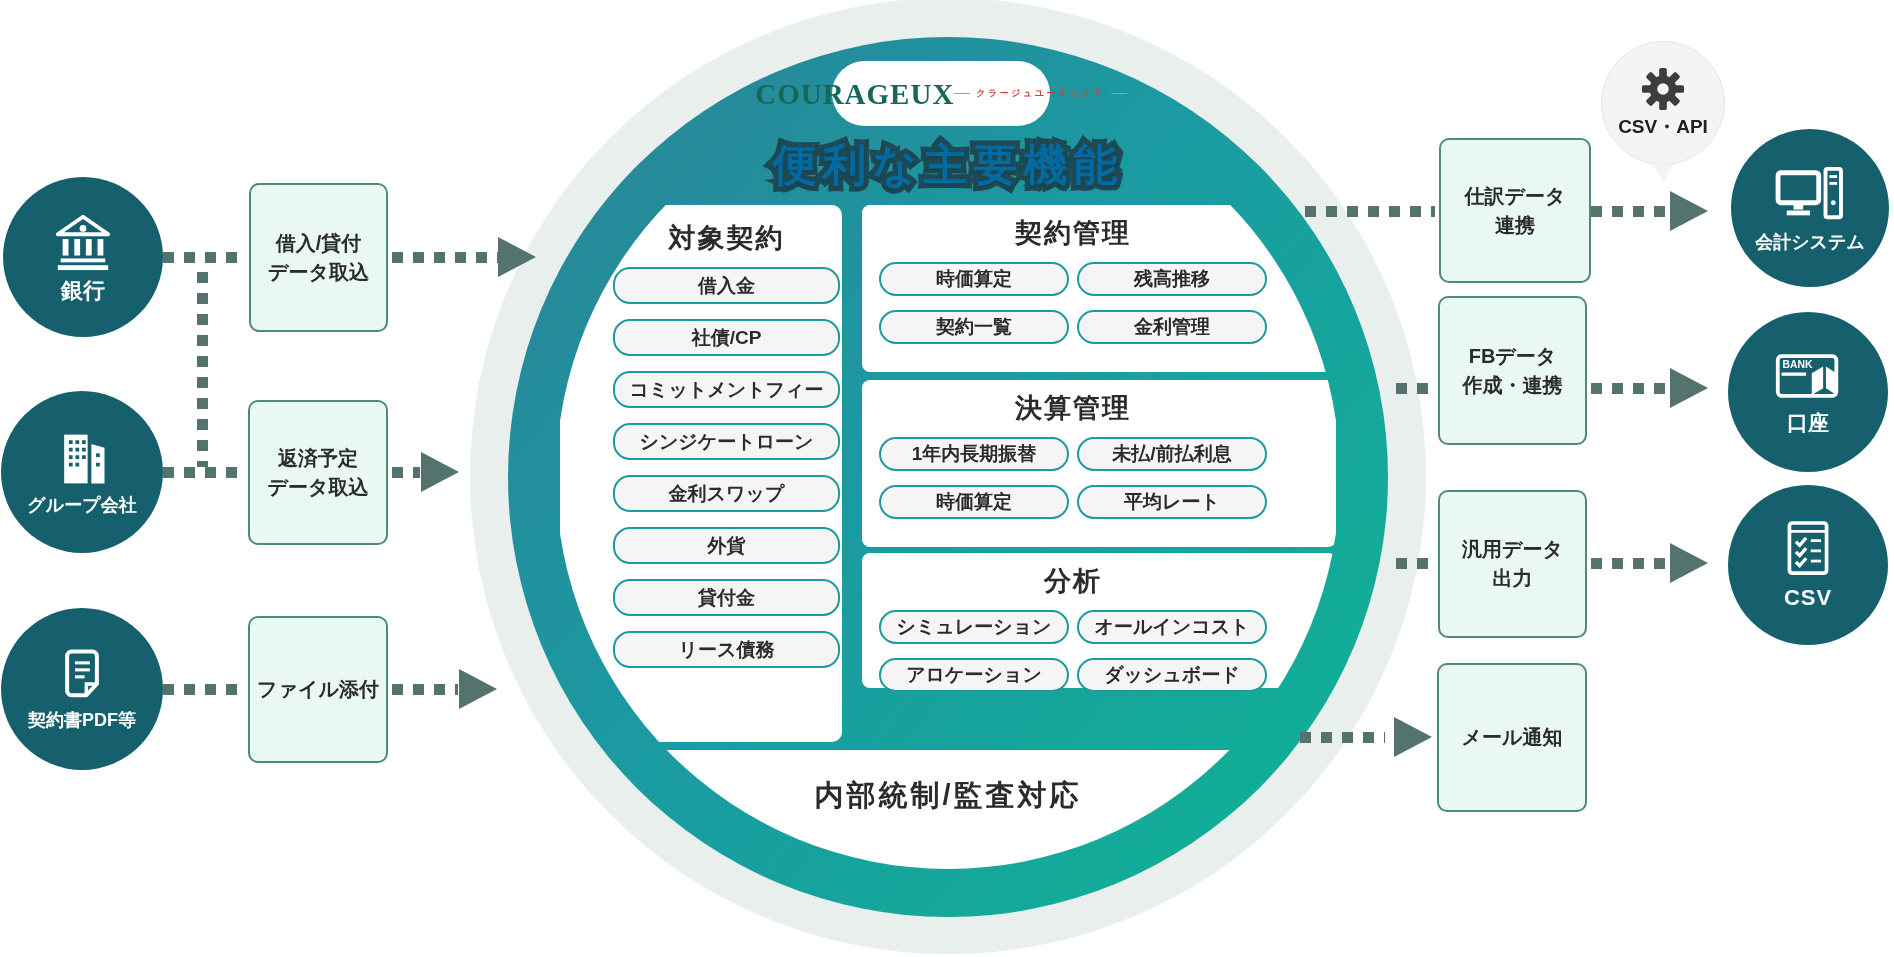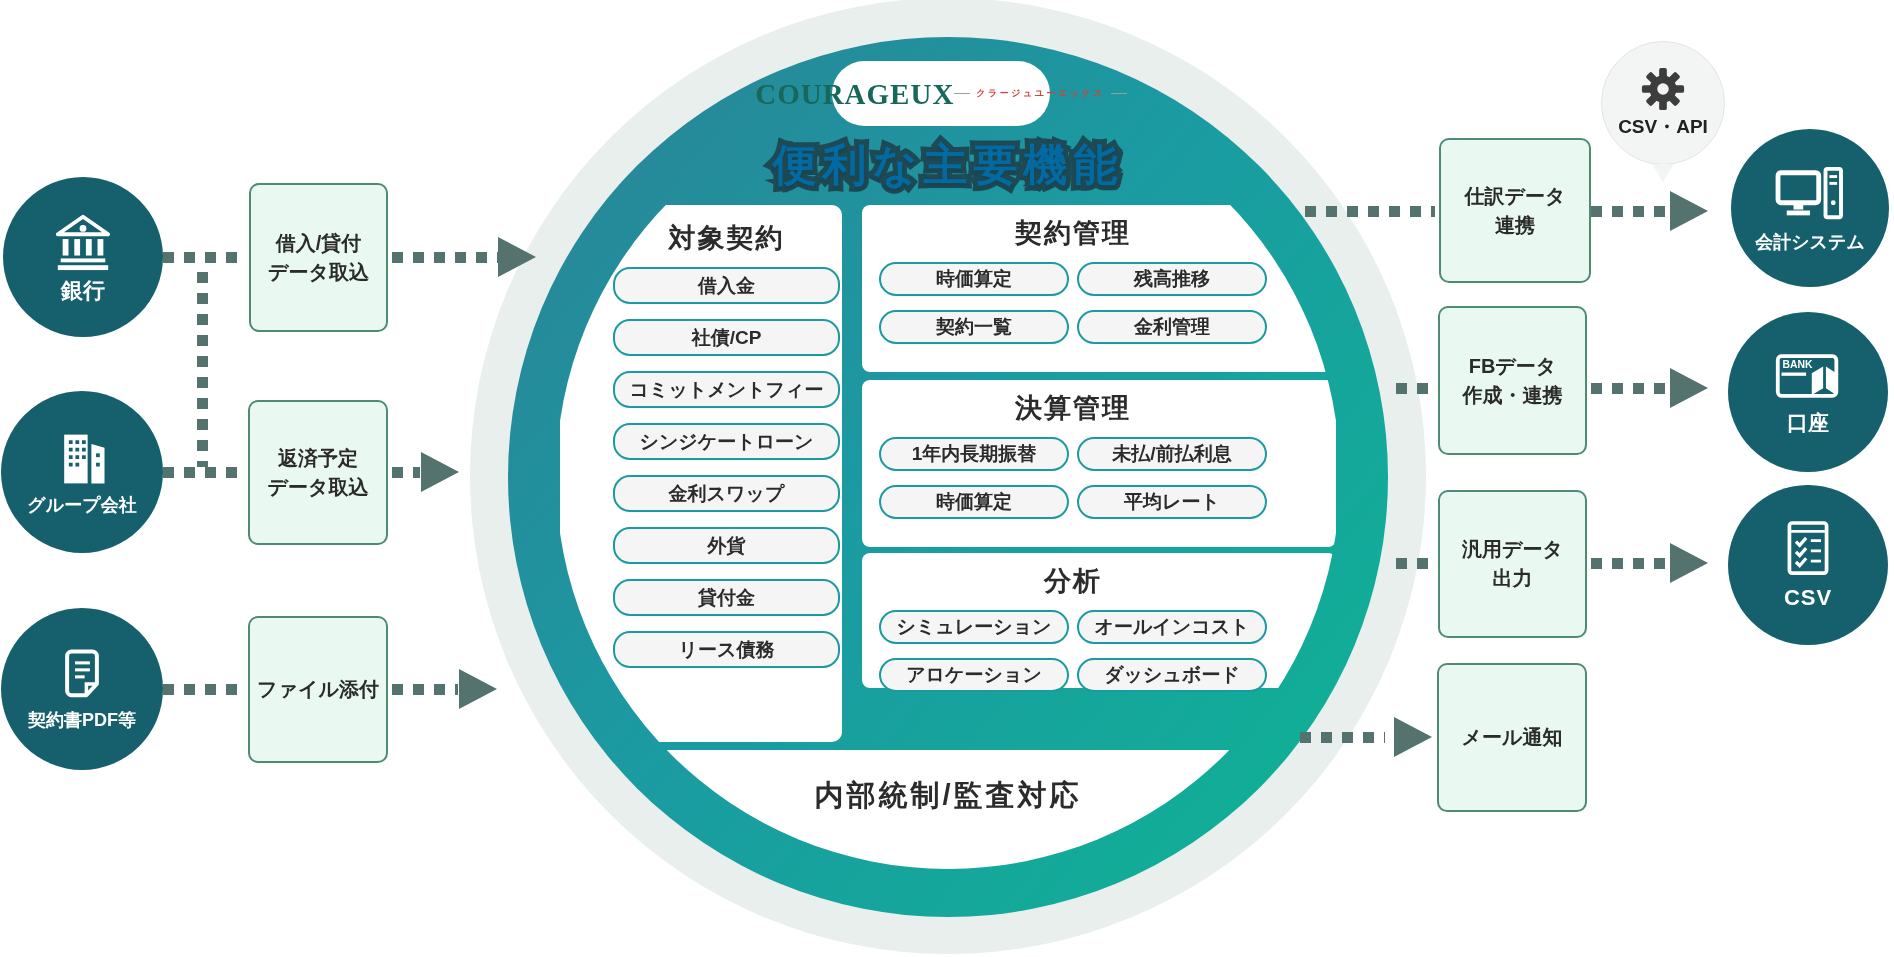--- a/index.html
+++ b/index.html
@@ -216,21 +216,21 @@
   <div class="abs dots-h" style="left:1591px;top:383px;width:78px"></div>
   <div class="abs arrow-r" style="left:1670px;top:368px"></div>
   <div class="abs dots-h" style="left:1396px;top:558px;width:39px"></div>
   <div class="abs dots-h" style="left:1591px;top:558px;width:78px"></div>
   <div class="abs arrow-r" style="left:1670px;top:543px"></div>
   <div class="abs dots-h" style="left:1300px;top:732px;width:85px"></div>
   <div class="abs arrow-r" style="left:1394px;top:717px"></div>
 
   <div class="abs mbox" style="left:1439px;top:138px;width:152px;height:145px">仕訳データ
 連携</div>
-  <div class="abs mbox" style="left:1438px;top:306px;width:149px;height:149px">FBデータ
+  <div class="abs mbox" style="left:1438px;top:296px;width:149px;height:149px">FBデータ
 作成・連携</div>
   <div class="abs mbox" style="left:1438px;top:490px;width:149px;height:148px">汎用データ
 出力</div>
   <div class="abs mbox" style="left:1437px;top:663px;width:150px;height:149px">メール通知</div>
 
   <div class="abs bubble">
     <svg width="46" height="46" viewBox="0 0 48 48">
       <g fill="#3d3d3d">
         <g transform="rotate(0 24 24)">
             <rect x="20" y="2" width="8" height="12" rx="2"></rect>

